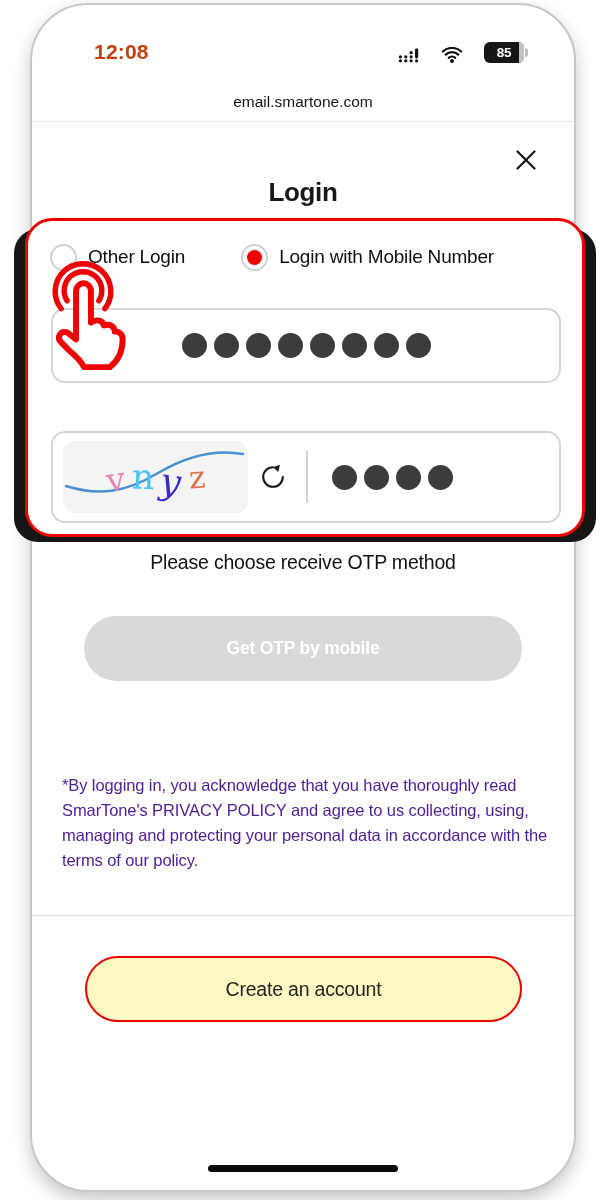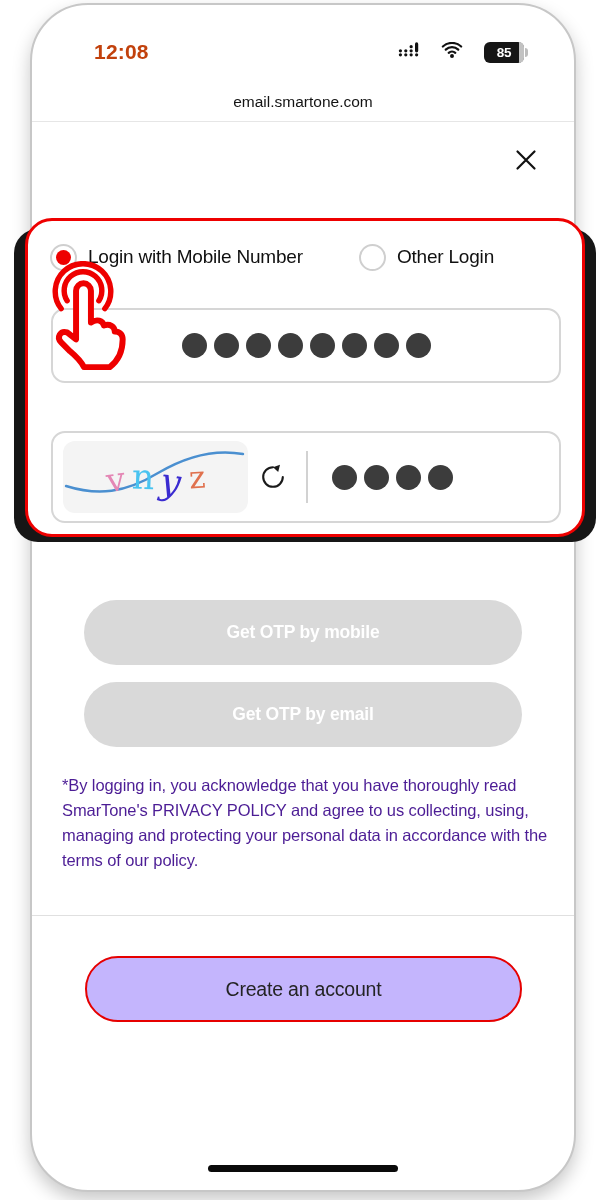--- a/index.html
+++ b/index.html
@@ -8,21 +8,21 @@
 
   
   .frame { position:absolute; left:30px; top:3px; width:546px; height:1189px;
            background:#fff; border:2.5px solid #c7c7c7; border-radius:58px;
            box-shadow:0 8px 18px rgba(0,0,0,.22); z-index:1; }
 
   .status { position:absolute; top:32px; left:0; right:0; height:30px;
             display:flex; align-items:center; justify-content:space-between;
             padding:0 50px 0 62px; }
   .time { font-size:21px; font-weight:600; color:#c2410c; letter-spacing:.2px; }
-  .sicons { display:flex; align-items:flex-start; gap:21px; }
+  .sicons { display:flex; align-items:flex-end; gap:21px; }
   .battery { position:relative; width:40px; height:21px; background:#161616;
              border-radius:6px; display:flex; align-items:center; justify-content:center; }
   .battery .lvl { color:#fff; font-size:13.5px; font-weight:700; letter-spacing:-.3px; position:relative; z-index:2;}
   .battery .tip-gap { position:absolute; right:0; top:0; width:5px; height:100%;
              background:#c2c2c2; border-radius:0 6px 6px 0; }
   .battery .nub { position:absolute; right:-4px; top:6px; width:3px; height:9px;
              background:#bdbdbd; border-radius:0 3px 3px 0; }
 
   .url { position:absolute; top:88px; left:0; right:0; text-align:center;
          font-size:15.5px; color:#141414; }
@@ -67,30 +67,30 @@
   .cap-curve { position:absolute; left:0; top:0; }
   .refresh { margin-left:12px; width:26px; height:26px; cursor:pointer; flex:0 0 auto;}
   .vdiv { margin-left:20px; width:2px; height:52px; background:#d2d2d2; flex:0 0 auto;}
   .cap-dots { margin-left:24px; }
 
   
   .otp-prompt { position:absolute; top:546px; left:0; right:0; text-align:center;
                 font-size:19.5px; color:#121212; letter-spacing:-.2px; }
   .otp-btn { position:absolute; left:52px; width:438px; height:65px; border:none;
              border-radius:33px; background:#d9d9d9; color:#fff; font-weight:700;
-             font-size:17.5px; letter-spacing:-.2px; font-family:"Liberation Sans",sans-serif; cursor:default; }
+             font-size:17.5px; letter-spacing:-.2px; font-family:"Liberation Sans",sans-serif; cursor:default;margin-top:16px; }
   .otp-btn.b1 { top:595px; } .otp-btn.b2 { top:677px; }
 
   .privacy { position:absolute; top:768px; left:30px; width:492px; font-size:16.5px;
              line-height:1.52; color:#4c1d95; letter-spacing:-.1px; }
 
   .hairline-mid { position:absolute; top:910px; left:0; right:0; height:1px; background:#e0e0e0; }
 
   .create-btn { position:absolute; top:951px; left:53px; width:437px; height:66px;
-                background:#c4b5fd; border:2px solid #e60000; border-radius:34px;
+                background:#fef9c3; border:2px solid #e60000; border-radius:34px;
                 font-size:19.5px; color:#242424; letter-spacing:-.2px;
                 font-family:"Liberation Sans",sans-serif; cursor:pointer; }
 
   .home-bar { position:absolute; top:1160px; left:50%; transform:translateX(-50%);
               width:190px; height:7px; background:#0a0a0a; border-radius:4px; }
 </style>
 </head>
 <body>
 
 <div class="frame">
@@ -129,47 +129,48 @@
 
   <div class="url">email.smartone.com</div>
   <div class="hairline-top"></div>
 
   <div class="close-btn">
     <svg width="24" height="24" viewBox="0 0 24 24">
       <path d="M3.5 3.5 L20.5 20.5 M20.5 3.5 L3.5 20.5" stroke="#111" stroke-width="2.2" stroke-linecap="round"></path>
     </svg>
   </div>
 
-
+  <div class="modal-title">Login</div>
+
+  <div class="otp-prompt">Please choose receive OTP method</div>
   <button class="otp-btn b1">Get OTP by mobile</button>
-  <button class="otp-btn b2">Get OTP by email</button>
 
   <p class="privacy">*By logging in, you acknowledge that you have thoroughly read SmarTone's PRIVACY POLICY and agree to us collecting, using, managing and protecting your personal data in accordance with the terms of our policy.</p>
 
   <div class="hairline-mid"></div>
 
   <button class="create-btn">Create an account</button>
 
   <div class="home-bar"></div>
 </div>
 
 <div class="hl-box">
 
   <div class="radio-row">
+    <span class="radio-group">
+      <span class="radio-circle">
+          <span class="dot-inner"></span>
+        </span>
+      <span class="radio-label">Other Login</span>
+    </span>
     <span class="radio-group">
       <span class="radio-circle checked">
           <span class="dot-inner"></span>
         </span>
       <span class="radio-label">Login with Mobile Number</span>
-    </span>
-    <span class="radio-group">
-      <span class="radio-circle">
-          <span class="dot-inner"></span>
-        </span>
-      <span class="radio-label">Other Login</span>
     </span>
   </div>
 
   <svg class="tap-hand" viewBox="0 0 100 125">
     <g fill="none" stroke="#ee0000" stroke-width="5.5" stroke-linecap="round">
       <path d="M34 40 A19 19 0 1 1 66 40"></path>
       <path d="M28 48 A28 28 0 1 1 72 48"></path>
     </g>
     <circle cx="50.5" cy="30" r="9.5" fill="#ee0000"></circle>
     <path d="M43 30 a7.5 7.5 0 0 1 15 0 v32 c6 -4 12 -2 13 3 c6 -2 11 1 11 6 c5 0 8 3 8 8

